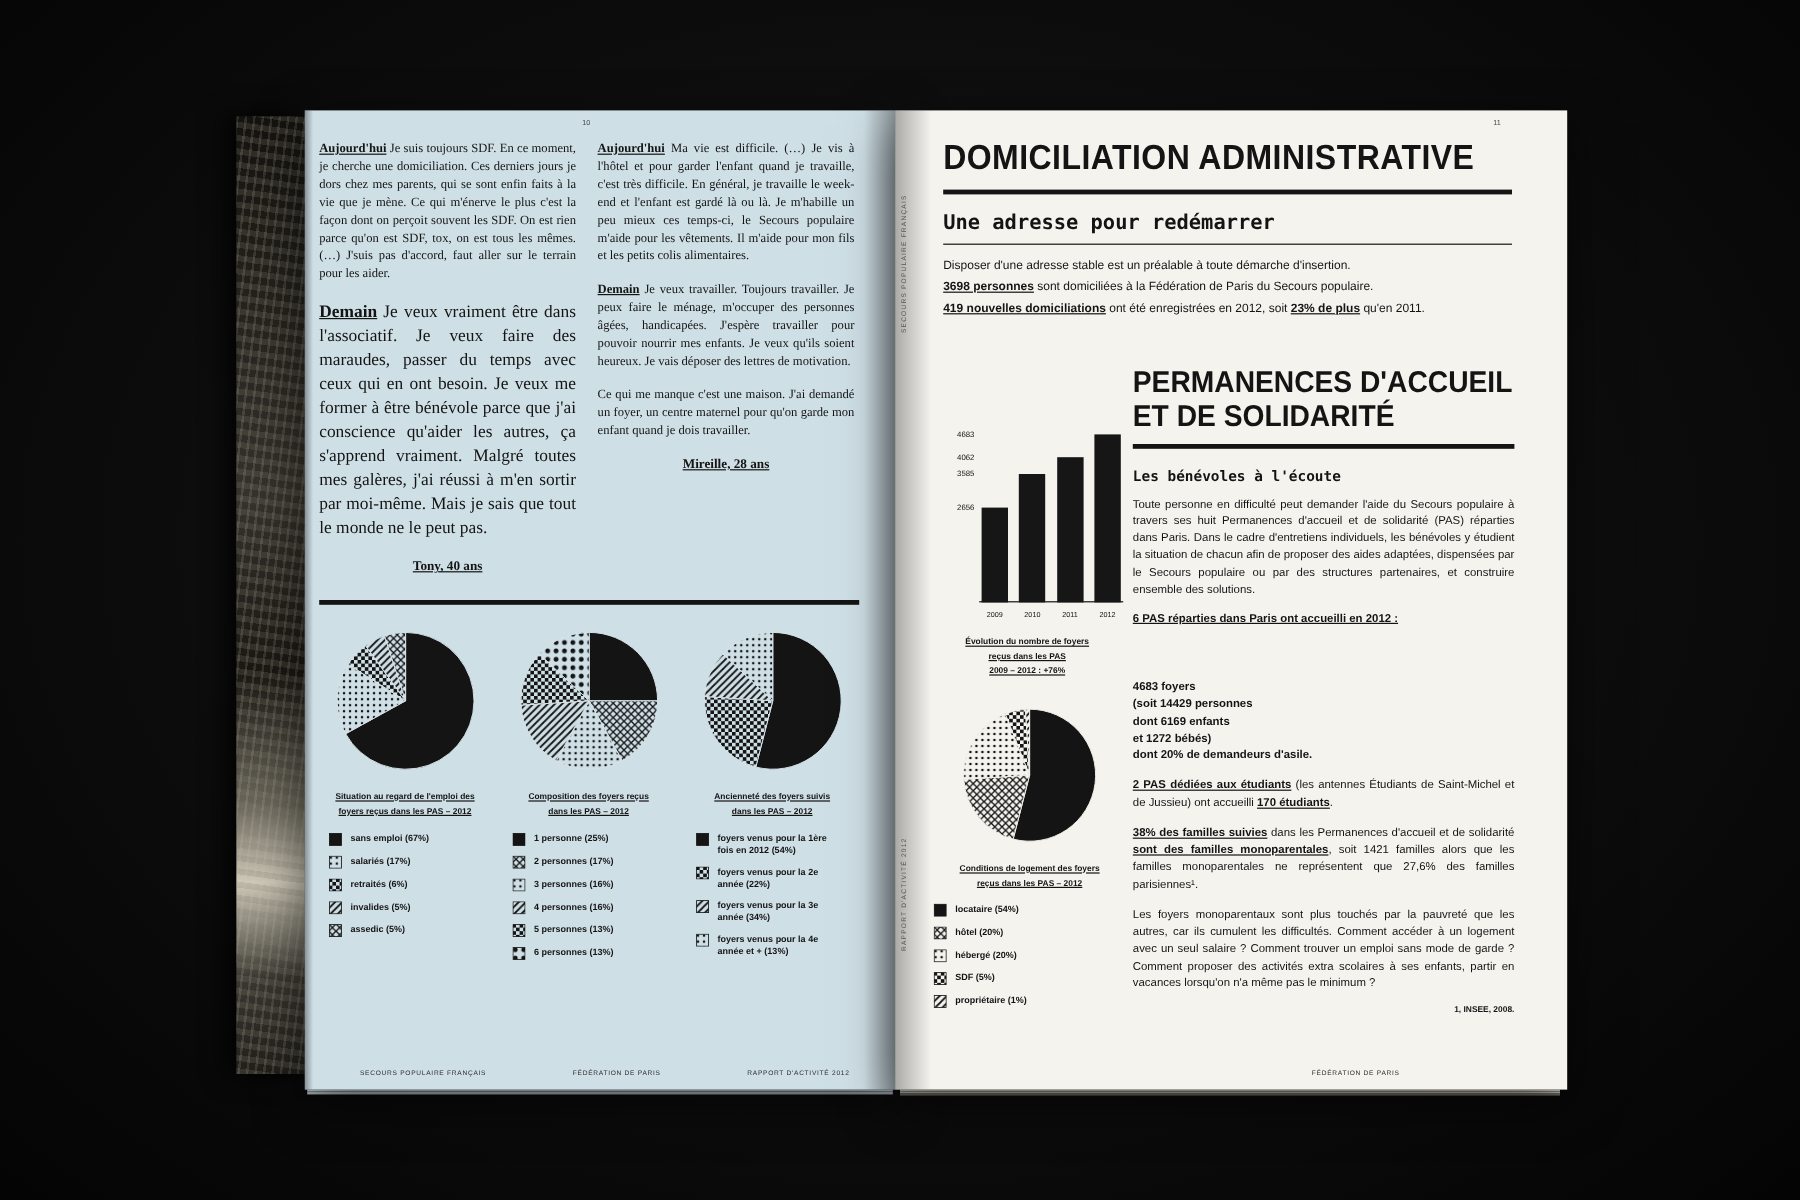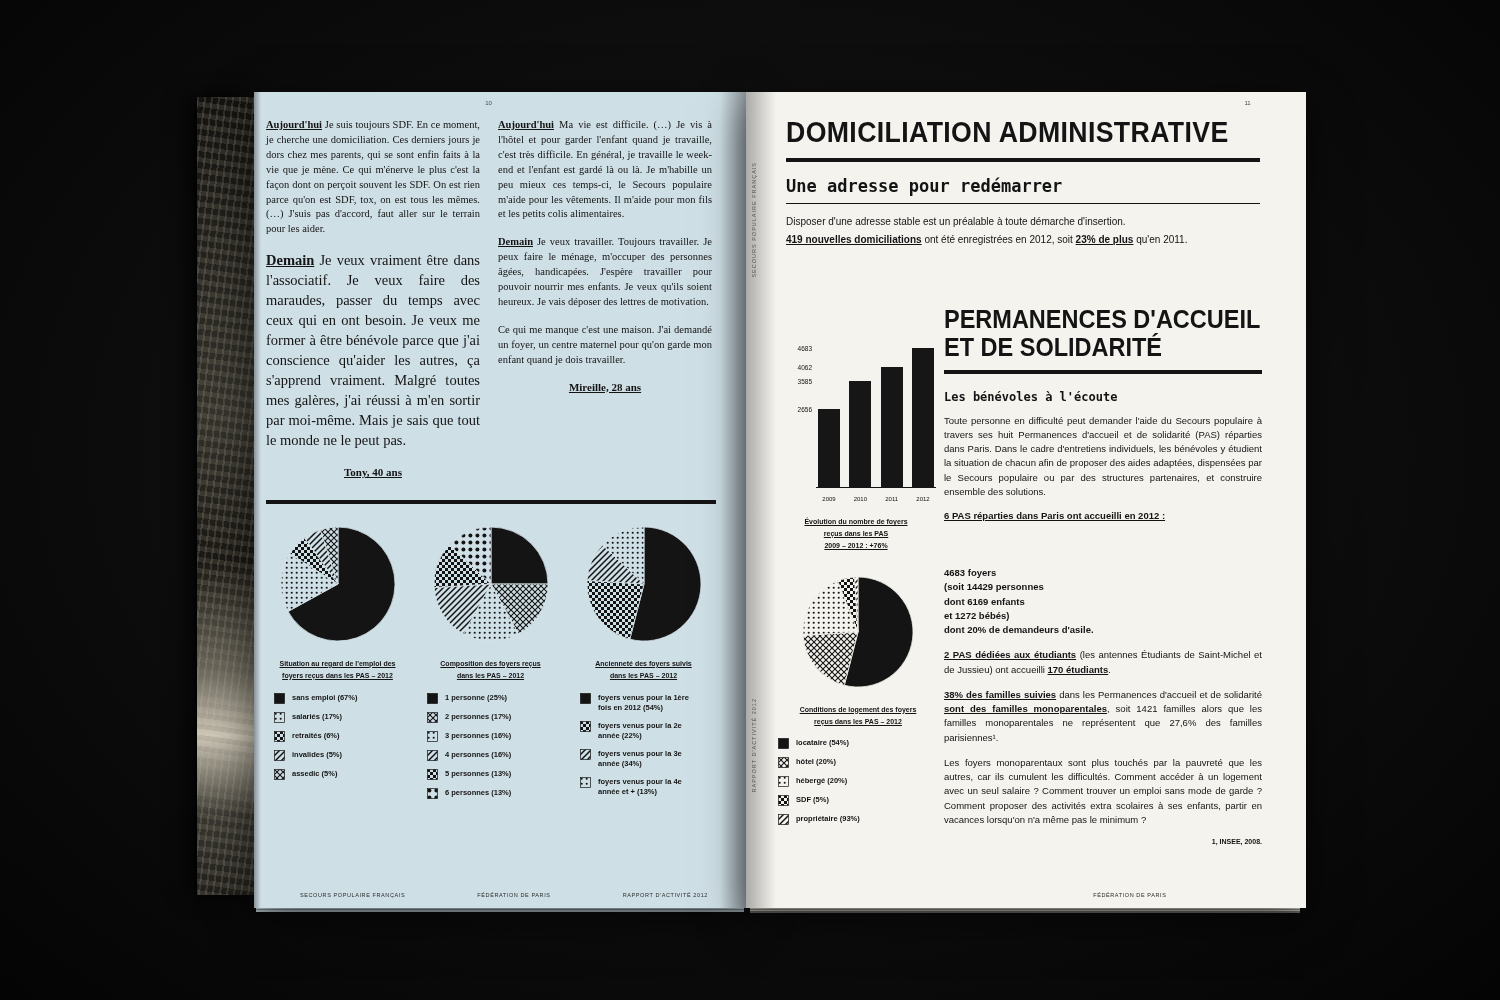--- a/index.html
+++ b/index.html
@@ -65,21 +65,21 @@
   .rp-head{position:absolute;left:40px;top:24px;width:474px;}
   .rp-title{font-size:29px;font-weight:800;letter-spacing:.4px;margin:0;white-space:nowrap;
     transform:scaleX(.92);transform-origin:left;}
   .rule-thick{height:3.5px;background:#141414;}
   .rp-head .rule-thick{margin-top:9px;}
   .subtitle{font-family:"DejaVu Sans Mono",monospace;font-size:17px;font-weight:bold;margin:14px 0 7px;}
   .rule-thin{height:1px;background:#141414;margin-bottom:9px;}
   .intro{font-size:10px;line-height:1.8;margin:0;}
   .strong-u{font-weight:bold;text-decoration:underline;}
 
-  .rp-left{position:absolute;left:24px;top:244px;width:186px;}
+  .rp-left{position:absolute;left:24px;top:258px;width:186px;}
   .barchart{position:relative;width:160px;height:168px;margin-left:8px;}
   .bc-caption{width:172px;}
   .rp-left .pie-block{margin-top:24px;width:176px;}
 
   .rp-right{position:absolute;left:198px;top:214px;width:318px;}
   .rp-h2{font-size:25px;font-weight:800;line-height:1.1;margin:0;white-space:nowrap;
     transform:scaleX(.94);transform-origin:left;}
   .rp-right .rule-thick{margin:9px 0 16px;}
   .rp-h3{font-family:"DejaVu Sans Mono",monospace;font-size:12px;font-weight:bold;margin:0 0 10px;}
   .rbody{font-size:9.5px;line-height:1.5;text-align:justify;margin:0 0 11px;}
@@ -644,20 +644,21 @@
     <div class="pageno">11</div>
     <div class="side-vert side-top">SECOURS POPULAIRE FRANÇAIS</div>
     <div class="side-vert side-bottom">RAPPORT D'ACTIVITÉ 2012</div>
 
     <header class="rp-head">
       <h1 class="rp-title">DOMICILIATION ADMINISTRATIVE</h1>
       <div class="rule-thick"></div>
       <h2 class="subtitle">Une adresse pour redémarrer</h2>
       <div class="rule-thin"></div>
       <p class="intro"><span>Disposer d'une adresse stable est un préalable à toute démarche d'insertion.</span></p>
+      <p class="intro"><span class="strong-u">3698 personnes</span><span> sont domiciliées à la Fédération de Paris du Secours populaire.</span></p>
       <p class="intro"><span class="strong-u">419 nouvelles domiciliations</span><span> ont été enregistrées en 2012, soit </span><span class="strong-u">23% de plus</span><span> qu'en 2011.</span></p>
     </header>
 
     <div class="rp-left">
       <div class="barchart">
           <div style="position: absolute; left: 38px; width: 120px; bottom: 16px; border-bottom: 1.5px solid rgb(20, 20, 20);"></div>
           <div style="position: absolute; left: 40px; bottom: 16px; width: 22px; height: 79.4px; background: rgb(22, 22, 22);"></div>
           <div style="position: absolute; left: 37px; bottom: 2px; width: 28px; text-align: center; font-size: 6px; color: rgb(20, 20, 20);">2009</div>
           <div style="position: absolute; left: 0px; width: 34px; text-align: right; font-size: 6.5px; color: rgb(20, 20, 20); bottom: 91.4px;">2656</div>
           <div style="position: absolute; left: 71.3333px; bottom: 16px; width: 22px; height: 107.2px; background: rgb(22, 22, 22);"></div>
@@ -835,21 +836,21 @@
                   </pattern>
                   <pattern id="pie-logement-s4-crosshatch" width="6" height="6" patternUnits="userSpaceOnUse">
                     <path d="M0 0 L6 6 M6 0 L0 6" stroke="#141414" stroke-width="1.1" fill="none"></path>
                   </pattern>
                   <pattern id="pie-logement-s4-grid" width="5" height="5" patternUnits="userSpaceOnUse">
                     <path d="M0 0.5 H5 M0.5 0 V5" stroke="#141414" stroke-width="1" fill="none"></path>
                   </pattern>
                 </defs>
                 <rect x="0.5" y="0.5" width="10" height="10" fill="url(#pie-logement-s4-diag)" stroke="#141414" stroke-width="0.7"></rect>
               </svg>
-              <span>propriétaire (93%)</span>
+              <span>propriétaire (1%)</span>
             </div>
           </div>
       </figure>
     </div>
 
     <div class="rp-right">
       <h2 class="rp-h2"><span>PERMANENCES D'ACCUEIL</span><br><span>ET DE SOLIDARITÉ</span></h2>
       <div class="rule-thick"></div>
       <h3 class="rp-h3">Les bénévoles à l'écoute</h3>
       <p class="rbody">Toute personne en difficulté peut demander l'aide du Secours populaire à travers ses huit Permanences d'accueil et de solidarité (PAS) réparties dans Paris. Dans le cadre d'entretiens individuels, les bénévoles y étudient la situation de chacun afin de proposer des aides adaptées, dispensées par le Secours populaire ou par des structures partenaires, et construire ensemble des solutions.</p>

